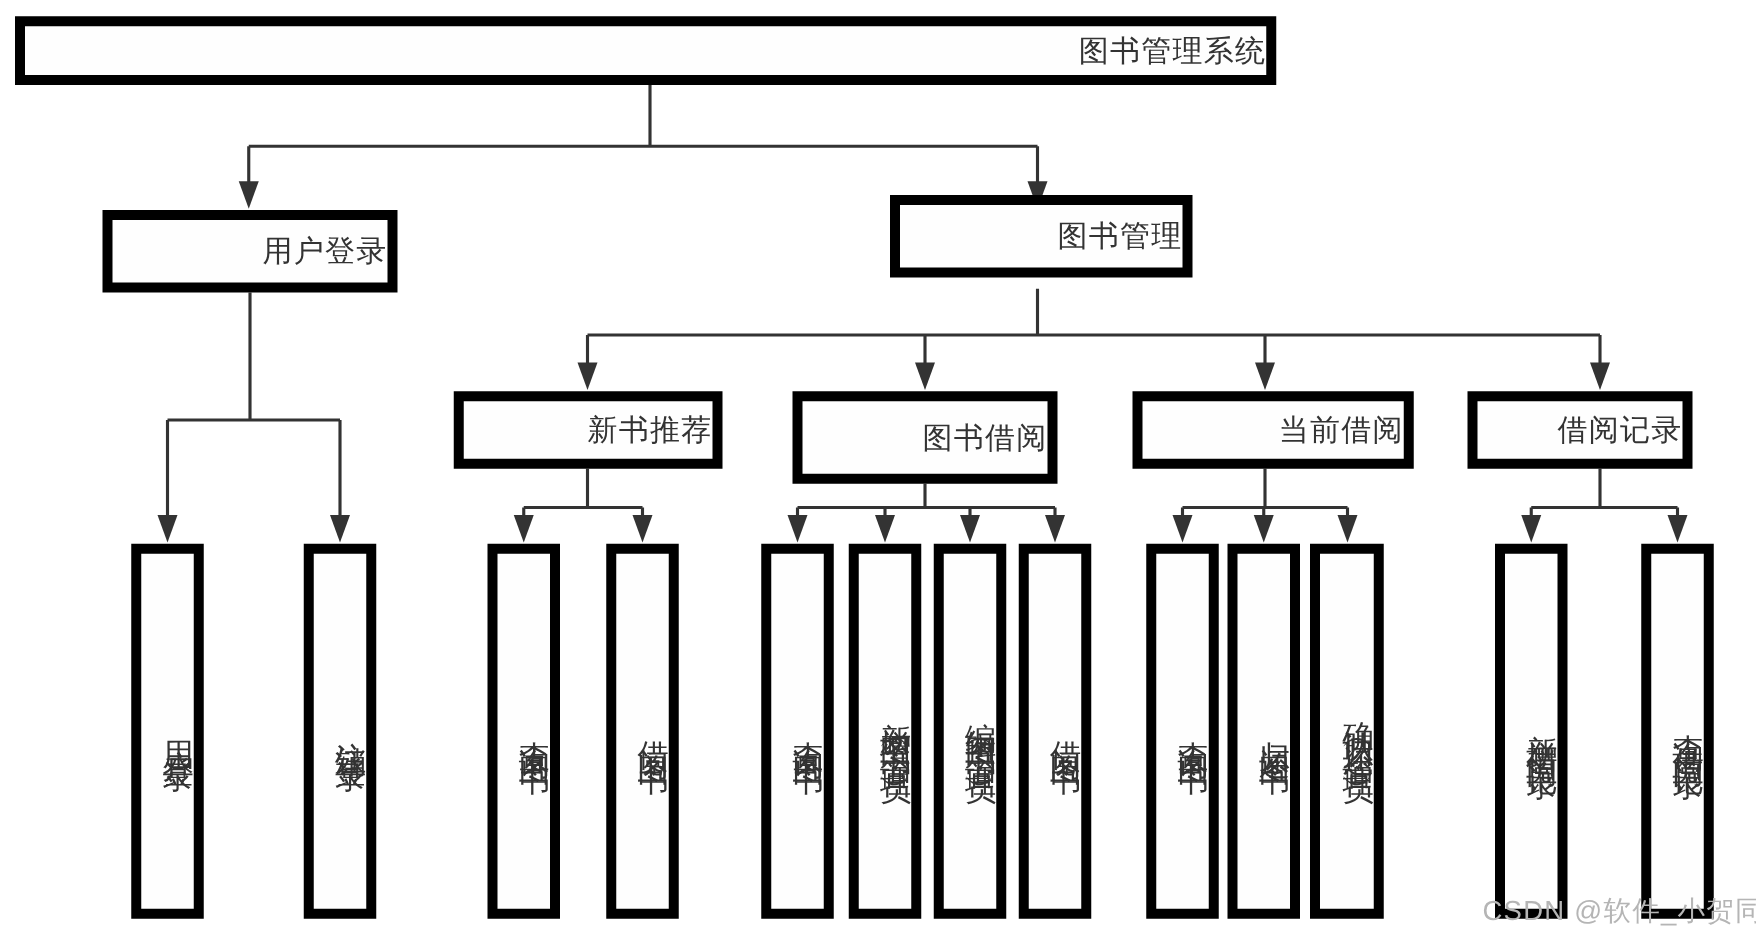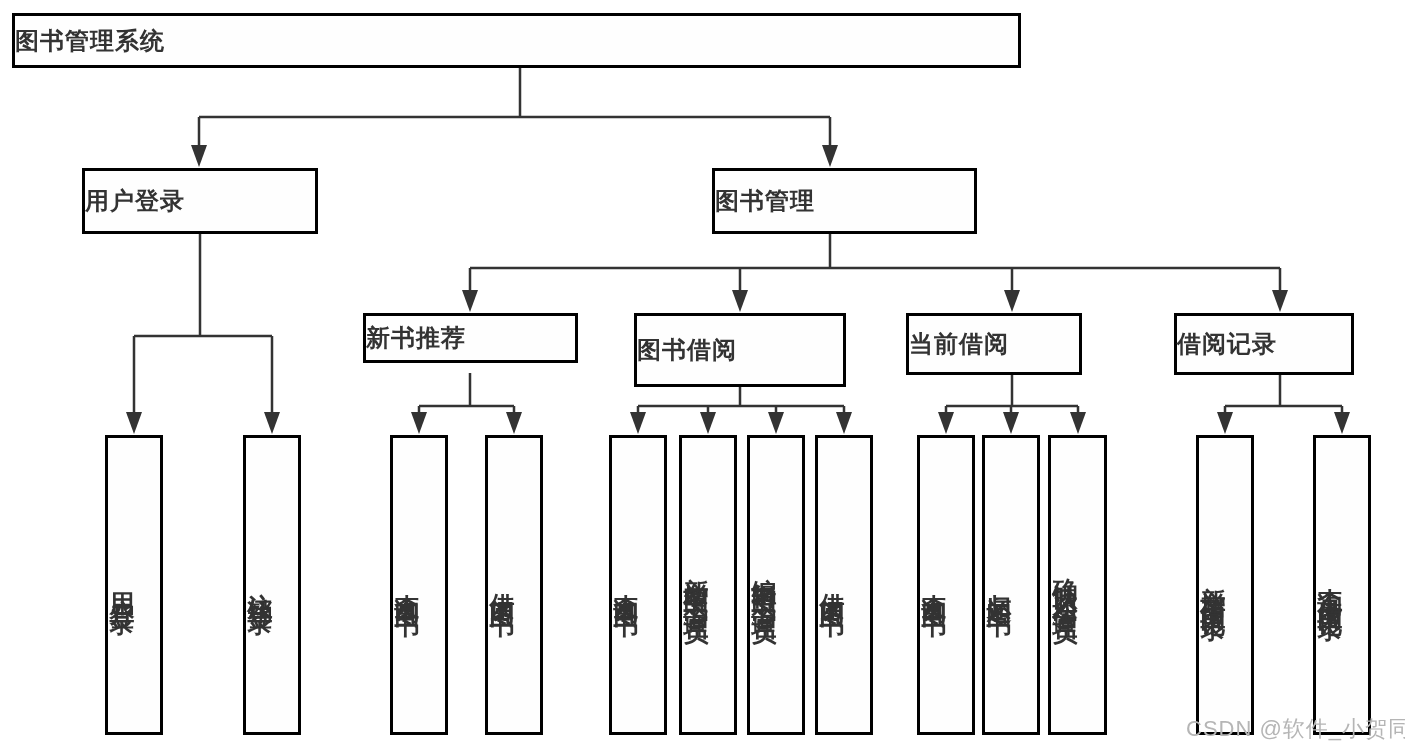--- a/index.html
+++ b/index.html
@@ -19,27 +19,26 @@
     position: absolute;
     left: 0;
     top: 0;
     width: 1405px;
     height: 747px;
     pointer-events: none;
   }
   .node {
     position: absolute;
     box-sizing: border-box;
-    border: 3px solid #000000;
+    border: 8px solid #000000;
     background: #fefefe;
     display: flex;
     align-items: center;
-    justify-content: flex-start;
+    justify-content: flex-end;
     color: #333333;
-    font-weight: bold;
   }
   .hnode {
     font-size: 24px;
     letter-spacing: 1px;
   }
   .vnode .vtext {
     writing-mode: vertical-rl;
     text-orientation: mixed;
     font-size: 25px;
     letter-spacing: 6px;
@@ -103,31 +102,31 @@
     </g>
   </svg>
 
   <div class="node hnode" style="left:12px; top:13px; width:1009px; height:55px;">
     <span>图书管理系统</span>
   </div>
 
   <div class="node hnode" style="left:82px; top:168px; width:236px; height:66px;">
     <span>用户登录</span>
   </div>
-  <div class="node hnode" style="left:712px; top:168px; width:265px; height:66px;">
+  <div class="node hnode" style="left:712px; top:156px; width:242px; height:66px;">
     <span>图书管理</span>
   </div>
 
-  <div class="node hnode" style="left:363px; top:313px; width:215px; height:50px;">
+  <div class="node hnode" style="left:363px; top:313px; width:215px; height:62px;">
     <span>新书推荐</span>
   </div>
   <div class="node hnode" style="left:634px; top:313px; width:212px; height:74px;">
     <span>图书借阅</span>
   </div>
-  <div class="node hnode" style="left:906px; top:313px; width:176px; height:62px;">
+  <div class="node hnode" style="left:906px; top:313px; width:225px; height:62px;">
     <span>当前借阅</span>
   </div>
   <div class="node hnode" style="left:1174px; top:313px; width:180px; height:62px;">
     <span>借阅记录</span>
   </div>
 
   <div class="node vnode" style="left:105px; top:435px; width:58px; height:300px;">
     <span class="vtext">用户登录</span>
   </div>
   <div class="node vnode" style="left:243px; top:435px; width:58px; height:300px;">

